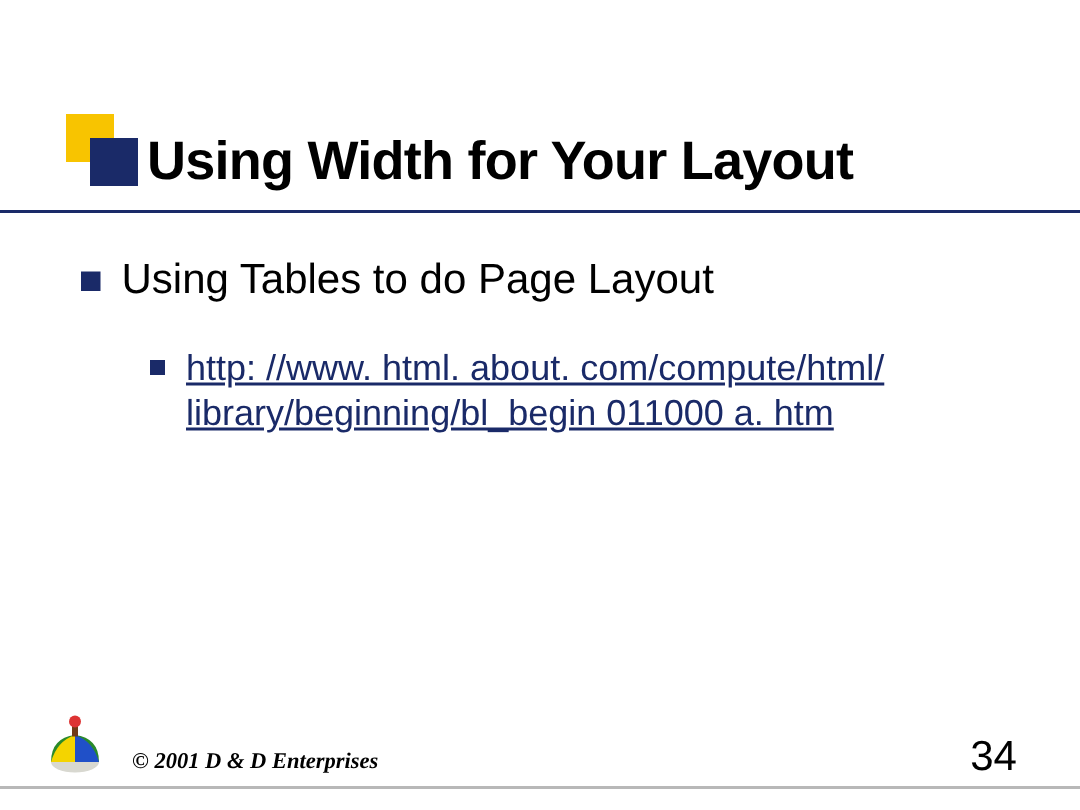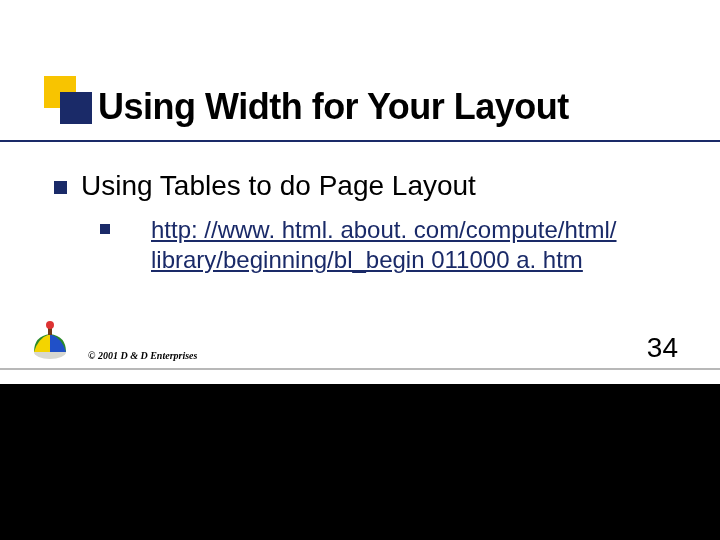--- a/index.html
+++ b/index.html
@@ -6,21 +6,21 @@
   html, body {
     width: 720px;
     height: 540px;
     background: #000;
     font-family: Verdana, Geneva, sans-serif;
     overflow: hidden;
   }
   .slide {
     position: relative;
     width: 720px;
-    height: 384px;
+    height: 540px;
     background: #fff;
   }
   
   .deco-gold {
     position: absolute;
     left: 44px;
     top: 76px;
     width: 32px;
     height: 32px;
     background: #f8c400;
@@ -59,42 +59,41 @@
   .body {
     position: absolute;
     left: 54px;
     top: 170px;
     right: 40px;
   }
 
   .lvl1 {
     display: flex;
     align-items: flex-start;
-    margin-bottom: 13px;
+    margin-bottom: 29px;
   }
   .bullet-sq {
     width: 13px;
     height: 13px;
     background: #1a2a68;
     flex: 0 0 auto;
     margin-top: 11px;
     margin-right: 14px;
   }
   .lvl1-text {
     font-size: 28px;
     color: #000;
     font-family: Verdana, Geneva, sans-serif;
   }
 
   .lvl2 {
     display: flex;
     align-items: flex-start;
     margin-left: 46px;
     margin-top: 10px;
-    gap: 27px;
   }
   .bullet-sq-sm {
     width: 10px;
     height: 10px;
     background: #1a2a68;
     flex: 0 0 auto;
     margin-top: 9px;
     margin-right: 14px;
   }
   .link {
@@ -125,21 +124,21 @@
     position: absolute;
     left: 30px;
     bottom: 10px;
     width: 40px;
     height: 40px;
   }
   .copyright {
     position: absolute;
     left: 88px;
     bottom: 9px;
-    font-size: 10px;
+    font-size: 15px;
     font-weight: bold;
     font-style: italic;
     font-family: "Times New Roman", serif;
     color: #000;
   }
   .pagenum {
     position: absolute;
     right: 42px;
     bottom: 6px;
     font-size: 28px;

